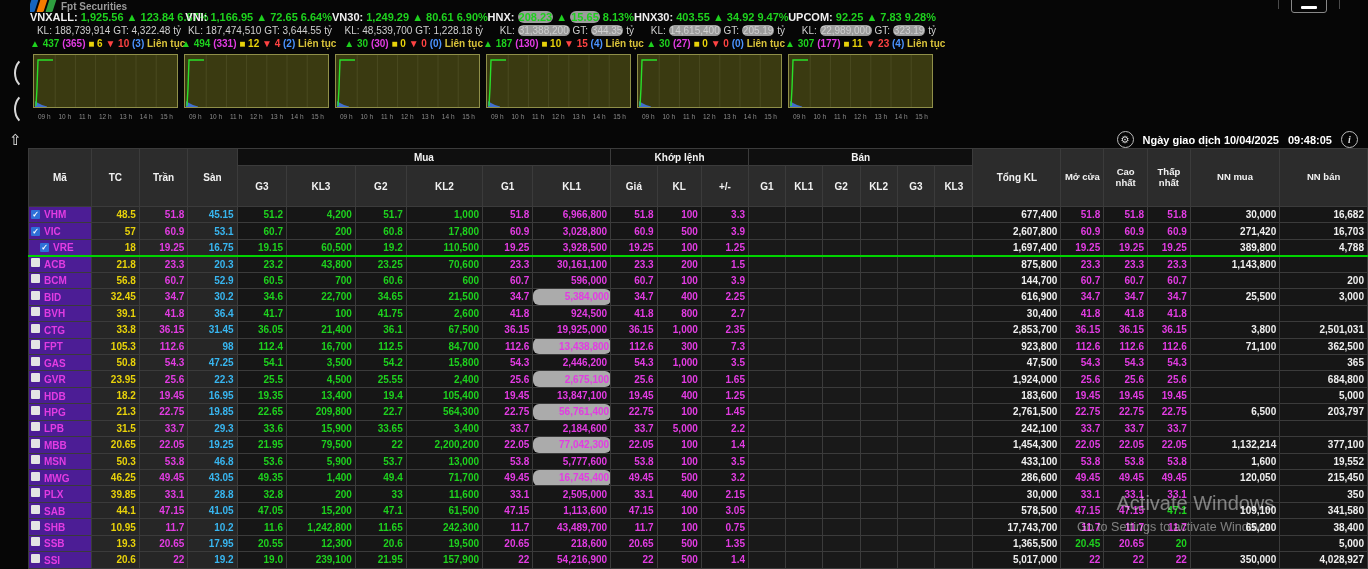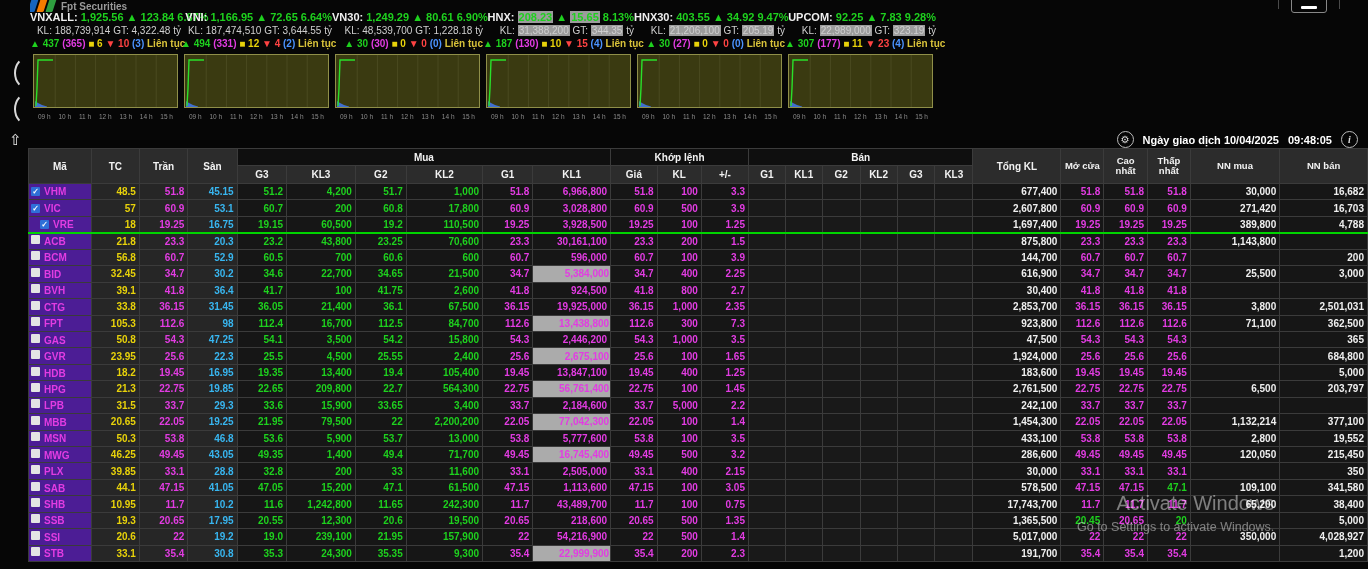--- a/index.html
+++ b/index.html
@@ -16,21 +16,21 @@
   .menu-box{width:34px;height:15px;border:1px solid #888;border-radius:3px;margin-top:-7px;
             display:flex;align-items:flex-end;justify-content:center;padding-bottom:3px;}
   .menu-box .mbar{width:16px;height:3px;background:#fff;border-radius:1px;}
 
   
   .idx-row{position:absolute;top:11px;left:30px;display:flex;}
   .idx{width:151px;text-align:right;line-height:13px;white-space:nowrap;}
   .idx .l1{font-size:11px;font-weight:bold;}
   .idx .l2{font-size:10px;color:#cfcfcf;}
   .idx .l3{font-size:10px;font-weight:bold;}
-  .flash{background:#9c9c9c;padding:0 1px;}
+  .flash{background:#9c9c9c;padding:0 1px;border-radius:6px;}
   .c-up{color:#1ed11e}.c-ceil{color:#e23ce2}.c-ref{color:#e8d20a}.c-floor{color:#38b6f0}
   .c-down{color:#ff4343}.c-white{color:#efefef}.c-blue{color:#4b93ff}.c-lt{color:#d8c23a}
 
   
   .charts-row{position:absolute;top:54px;left:30px;display:flex;}
   .chart{width:151px;}
   .chart svg{display:block;margin:0 auto;}
   .chart .ticks{display:flex;justify-content:space-between;padding:0 8px;font-size:6.5px;color:#8d8d8d;margin-top:1px;}
   .arc{position:absolute;left:14px;width:26px;height:30px;border:2px solid transparent;border-left-color:#d8d8d8;border-radius:50%;}
 
@@ -43,21 +43,21 @@
   .bar-right{margin-left:auto;display:flex;align-items:center;gap:9px;margin-right:10px;color:#fff;font-size:11px;font-weight:bold;}
   .circle-icon{width:15px;height:15px;border:1px solid #bbb;border-radius:50%;display:flex;align-items:center;justify-content:center;font-size:10px;color:#ddd;font-weight:normal;}
   .circle-icon.info{font-family:"Liberation Serif",serif;font-style:italic;font-weight:bold;}
 
   
   .board{position:absolute;top:148px;left:28px;}
   table{border-collapse:collapse;table-layout:fixed;}
   th,td{border:1px solid #3b3b3b;overflow:hidden;white-space:nowrap;box-sizing:border-box;}
   th{background:#2c2c2c;color:#f2f2f2;font-size:10px;font-weight:bold;padding:0 2px;}
   th.grp{background:#0f0f0f;height:17px;}
-  thead tr.sub th{height:18px;}
+  thead tr.sub th{height:41px;}
   th.two{font-size:9.5px;line-height:10.5px;white-space:normal;}
   tbody td{height:16.45px;font-size:10px;font-weight:bold;padding:0 3px;background:#161616;}
   tbody td.lc{background:#262626;}
   tbody td.num{text-align:right;}
   tbody td.ask{background:#191919;}
   tbody td.cell-ma{background:#4c1d95;padding:0 2px;text-align:left;}
   .cb{display:inline-block;width:9px;height:9px;background:#e4e4e4;margin-right:4px;border-radius:1px;
       font-size:8px;line-height:9px;color:#fff;text-align:center;vertical-align:1px;cursor:pointer;}
   .cb.checked{background:#2f6fd8;}
   .sym{color:#e23ce2;}
@@ -106,21 +106,21 @@
         <div class="l2"><span>KL: </span><span>48,539,700</span><span> GT: </span><span>1,228.18</span><span> tỷ</span></div>
         <div class="l3"><span class="c-up">▲ 30 </span><span class="c-ceil">(30) </span><span class="c-ref">■ 0 </span><span class="c-down">▼ 0 </span><span class="c-blue">(0) </span><span class="c-lt">Liên tục</span></div>
       </div>
       <div class="idx">
         <div class="l1"><span class="c-white">HNX: </span><span class="c-up flash">208.23</span><span class="c-up"> ▲ </span><span class="c-up flash">15.65</span><span class="c-up"> 8.13%</span></div>
         <div class="l2"><span>KL: </span><span class="flash">31,388,200</span><span> GT: </span><span class="flash">344.35</span><span> tỷ</span></div>
         <div class="l3"><span class="c-up">▲ 187 </span><span class="c-ceil">(130) </span><span class="c-ref">■ 10 </span><span class="c-down">▼ 15 </span><span class="c-blue">(4) </span><span class="c-lt">Liên tục</span></div>
       </div>
       <div class="idx">
         <div class="l1"><span class="c-white">HNX30: </span><span class="c-up">403.55</span><span class="c-up"> ▲ </span><span class="c-up">34.92</span><span class="c-up"> 9.47%</span></div>
-        <div class="l2"><span>KL: </span><span class="flash">21,206,100</span><span> GT: </span><span class="flash">205.19</span><span> tỷ</span></div>
+        <div class="l2"><span>KL: </span><span class="flash">14,615,400</span><span> GT: </span><span class="flash">205.19</span><span> tỷ</span></div>
         <div class="l3"><span class="c-up">▲ 30 </span><span class="c-ceil">(27) </span><span class="c-ref">■ 0 </span><span class="c-down">▼ 0 </span><span class="c-blue">(0) </span><span class="c-lt">Liên tục</span></div>
       </div>
       <div class="idx">
         <div class="l1"><span class="c-white">UPCOM: </span><span class="c-up">92.25</span><span class="c-up"> ▲ </span><span class="c-up">7.83</span><span class="c-up"> 9.28%</span></div>
         <div class="l2"><span>KL: </span><span class="flash">22,989,000</span><span> GT: </span><span class="flash">323.19</span><span> tỷ</span></div>
         <div class="l3"><span class="c-up">▲ 307 </span><span class="c-ceil">(177) </span><span class="c-ref">■ 11 </span><span class="c-down">▼ 23 </span><span class="c-blue">(4) </span><span class="c-lt">Liên tục</span></div>
       </div>
     </div>
 
   <span class="arc" style="top:56px"></span>
@@ -756,21 +756,21 @@
             <td class="num ask"></td>
             <td class="num ask"></td>
             <td class="num ask"></td>
             <td class="num ask"></td>
             <td class="num ask"></td>
             <td class="num ask"></td>
             <td class="num c-white">433,100</td>
             <td class="num c-ceil">53.8</td>
             <td class="num c-ceil">53.8</td>
             <td class="num c-ceil">53.8</td>
-            <td class="num c-white">2,800</td>
+            <td class="num c-white">1,600</td>
             <td class="num c-white">19,552</td>
           </tr>
           <tr>
             <td class="cell-ma lc"><span class="cb"></span><span class="sym">MWG</span></td>
             <td class="num c-ref lc">46.25</td>
             <td class="num c-ceil lc">49.45</td>
             <td class="num c-floor lc">43.05</td>
             <td class="num c-up">49.35</td>
             <td class="num c-up">1,400</td>
             <td class="num c-up">49.4</td>

